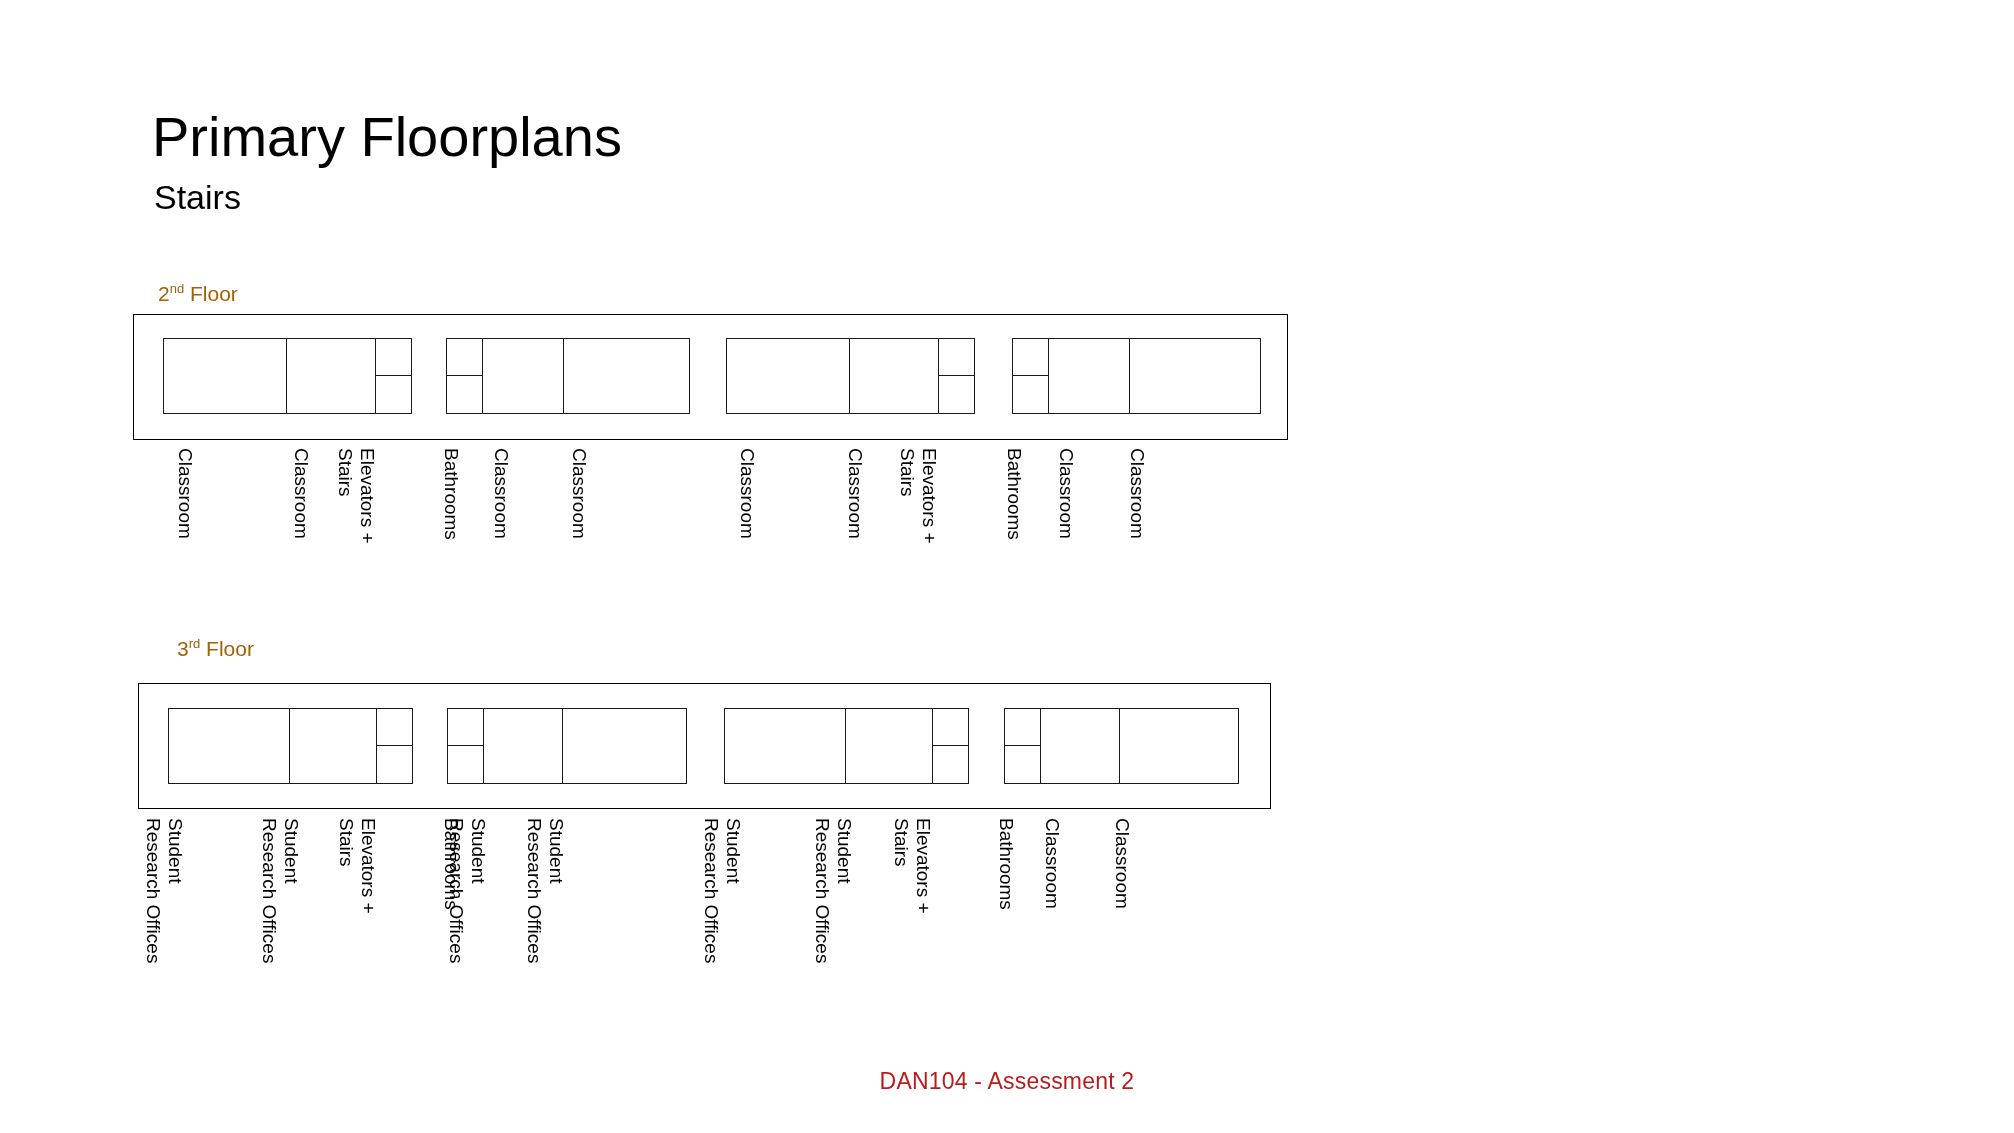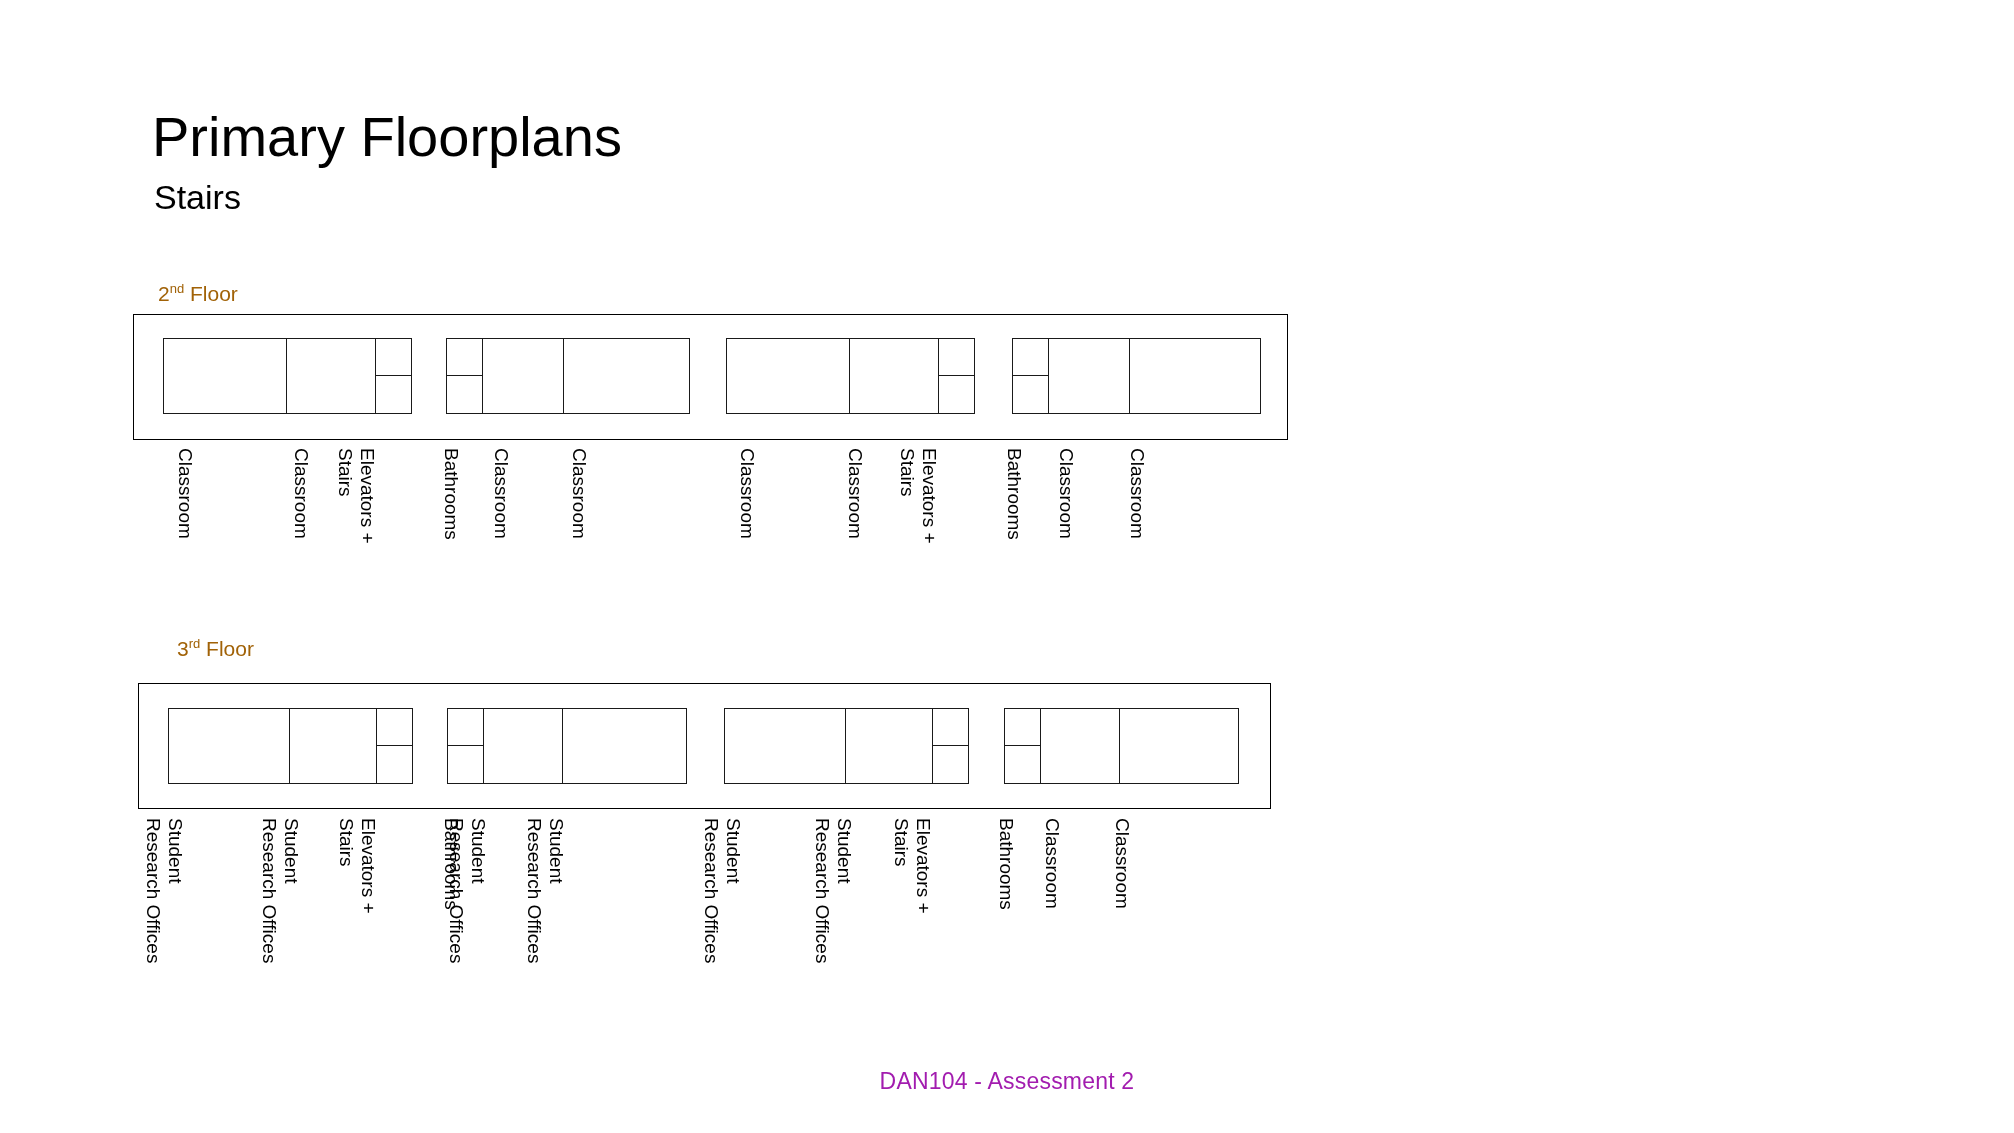--- a/index.html
+++ b/index.html
@@ -107,21 +107,21 @@
   }
 
   
   .footer {
     position: absolute;
     left: 0;
     top: 1068px;
     width: 100%;
     text-align: center;
     font-size: 23px;
-    color: #a21caf;
+    color: #b91c1c;
     letter-spacing: 0.2px;
   }
 </style>
 </head>
 <body>
 
 <div class="slide">
 
   <div class="title">Primary Floorplans</div>
   <div class="subtitle">Stairs</div>

